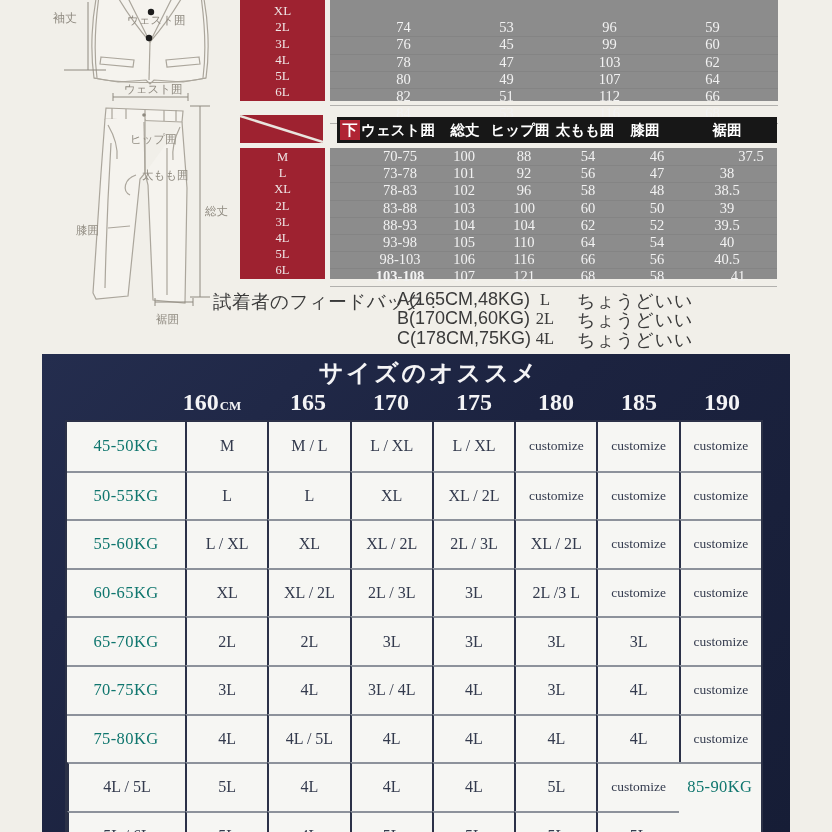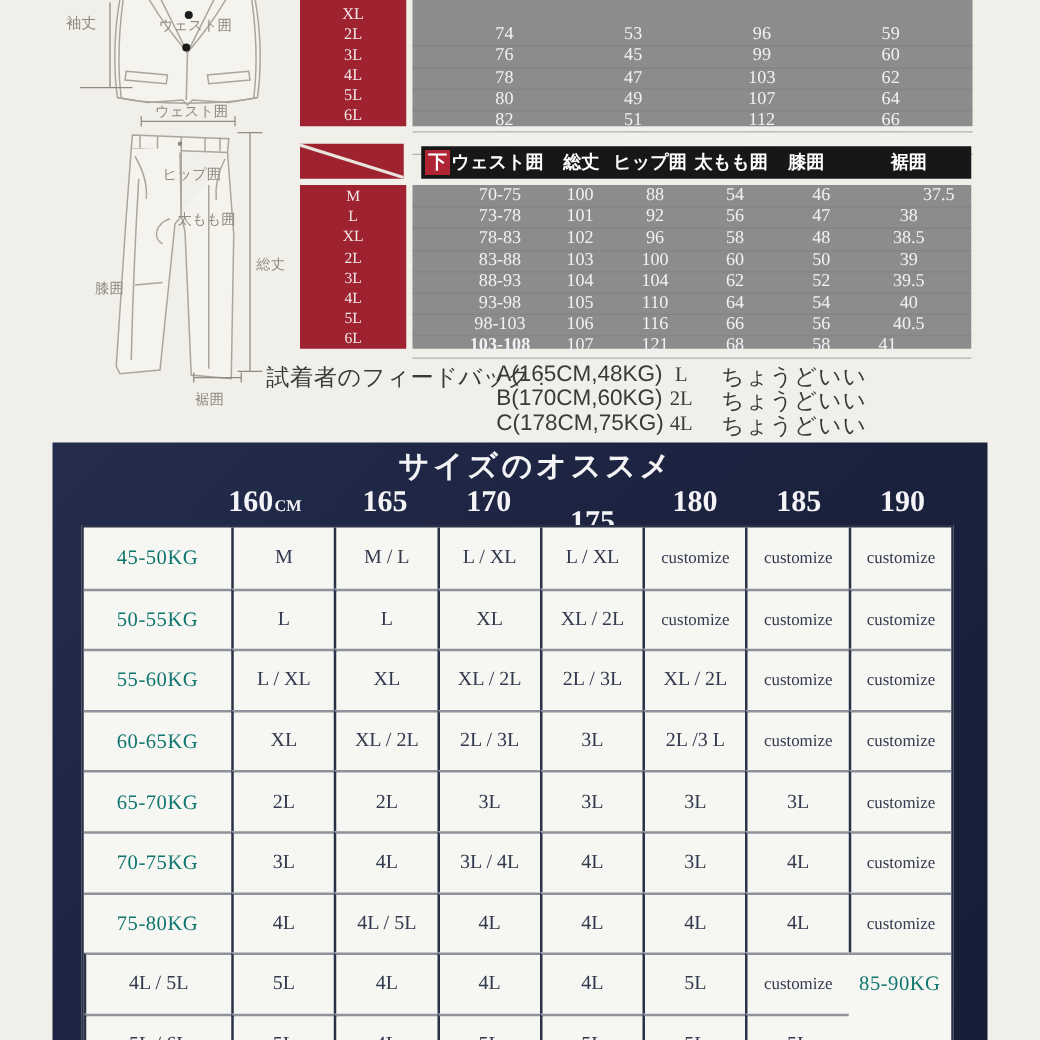--- a/index.html
+++ b/index.html
@@ -256,21 +256,21 @@
         <span style="left: 258px;">66</span>
         <span style="left: 327px;">56</span>
         <span style="left: 397px;">40.5</span>
       </div>
       <div class="pt-row">
         <span style="left: 70px; font-weight: bold;">103-108</span>
         <span style="left: 134px;">107</span>
         <span style="left: 194px;">121</span>
         <span style="left: 258px;">68</span>
         <span style="left: 327px;">58</span>
-        <span style="left: 380px;">41</span>
+        <span style="left: 408px;">41</span>
       </div>
     </div>
 
   <div class="feedback" id="feedback">
     <div class="fb-label">試着者のフィードバック :</div>
   <div class="fb-row" style="top: 0px;">
         <span class="fb-person">A(165CM,48KG)</span>
         <span class="fb-size serif">L</span>
         <span class="fb-comment">ちょうどいい</span>
       </div>
@@ -285,21 +285,21 @@
         <span class="fb-comment">ちょうどいい</span>
       </div>
     </div>
 
   <div class="panel">
     <div class="panel-title">サイズのオススメ</div>
     <div class="panel-heights" id="height-headers">
         <span class="ph" style="left: 170px;"><span>160</span><span class="unit">CM</span></span>
         <span class="ph" style="left: 266px;"><span>165</span></span>
         <span class="ph" style="left: 349px;"><span>170</span></span>
-        <span class="ph" style="left: 432px; margin-top: 16px;"><span>175</span></span>
+        <span class="ph" style="left: 432px;"><span>175</span></span>
         <span class="ph" style="left: 514px;"><span>180</span></span>
         <span class="ph" style="left: 597px;"><span>185</span></span>
         <span class="ph" style="left: 680px;"><span>190</span></span>
       </div>
     <div class="rec-table" id="rec-table">
         <div class="rec-cell first-col first-row">45-50KG</div>
         <div class="rec-cell first-row">M</div>
         <div class="rec-cell first-row">M / L</div>
         <div class="rec-cell first-row">L / XL</div>
         <div class="rec-cell first-row">L / XL</div>

